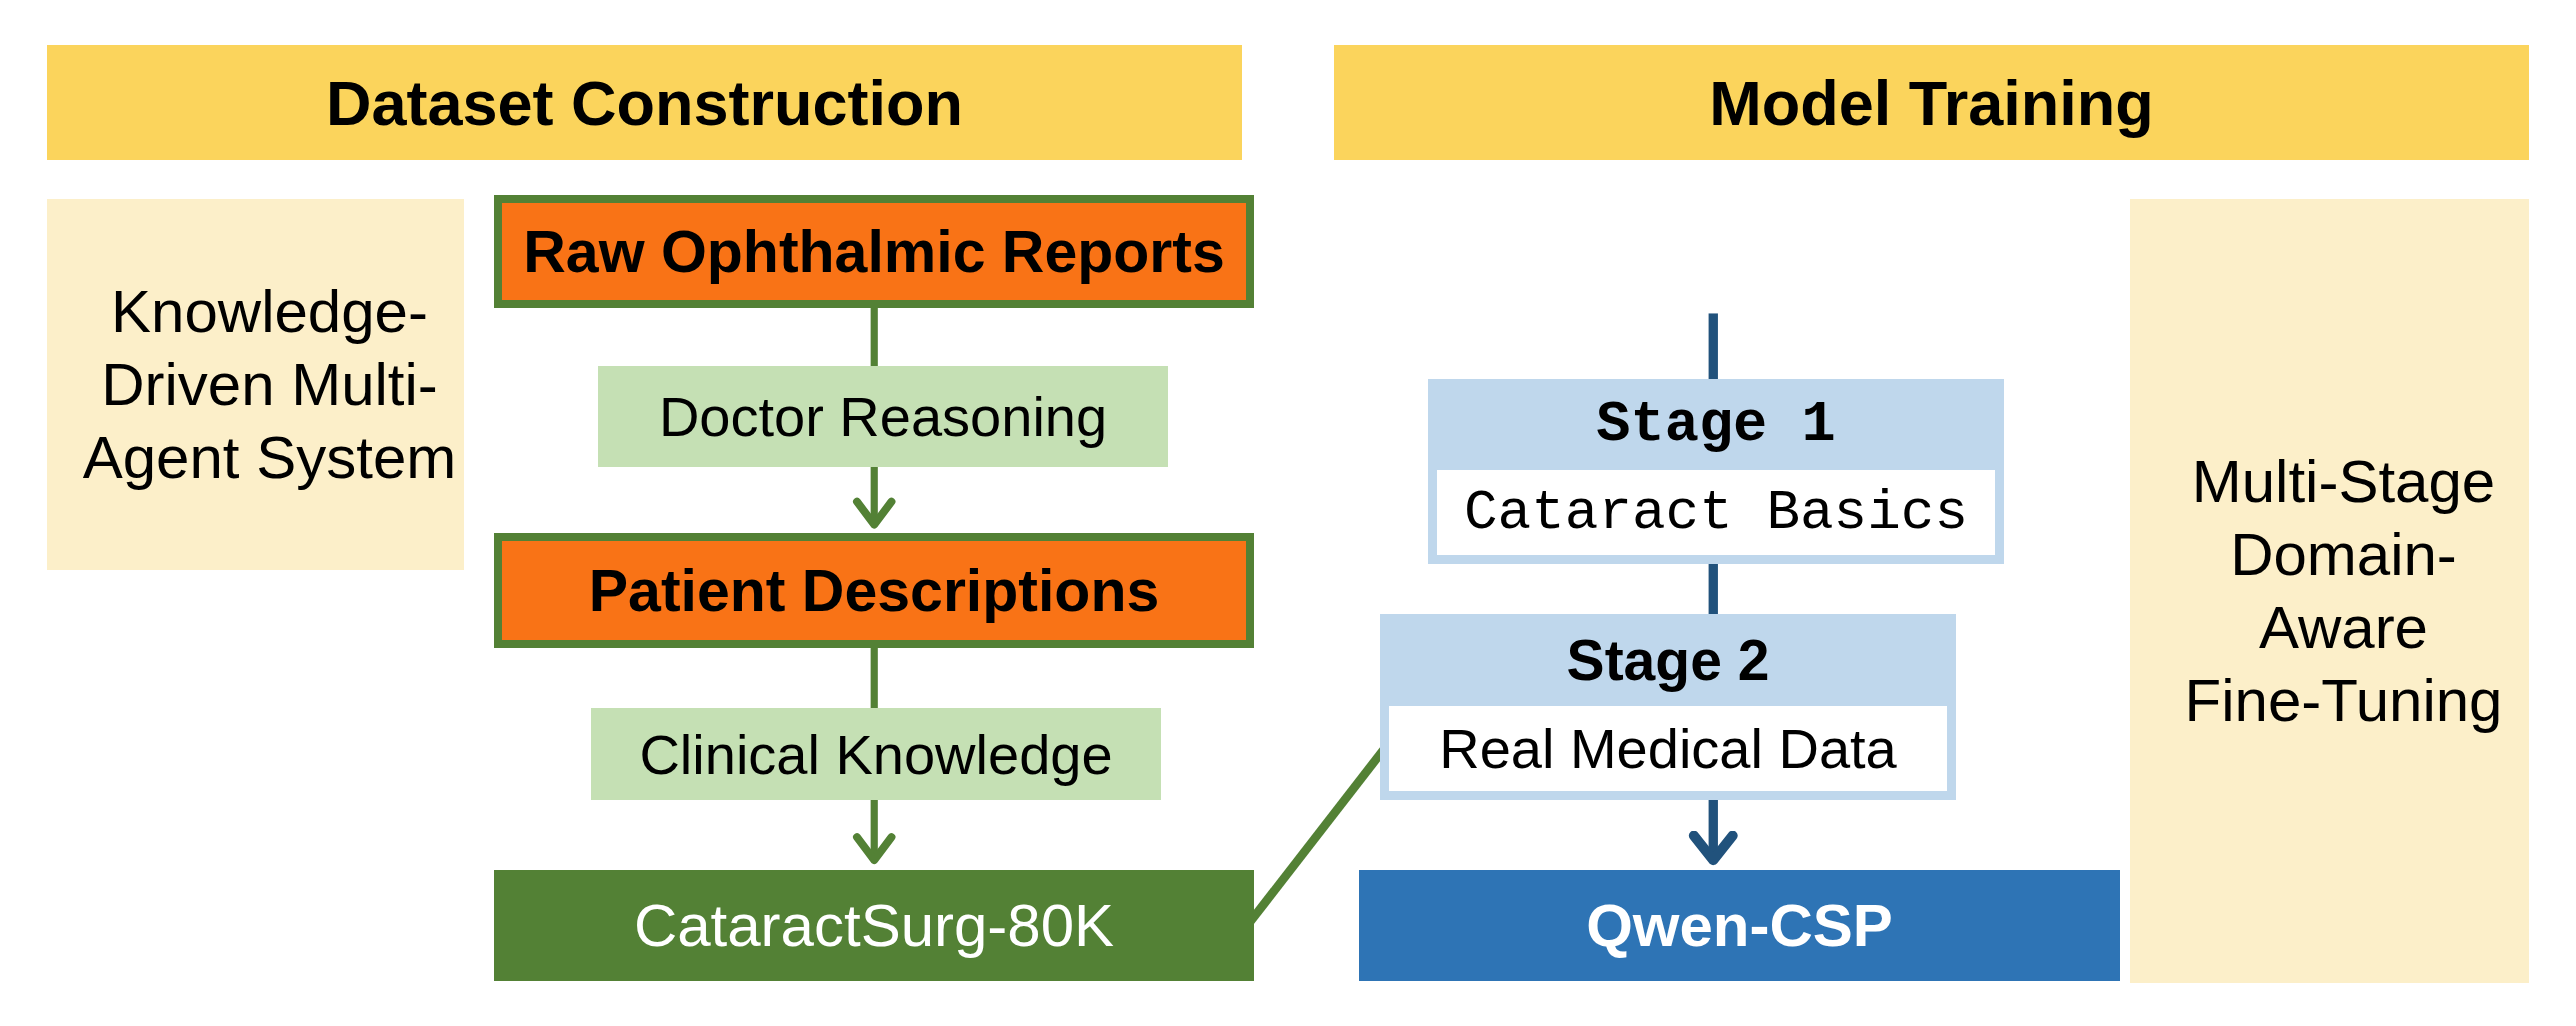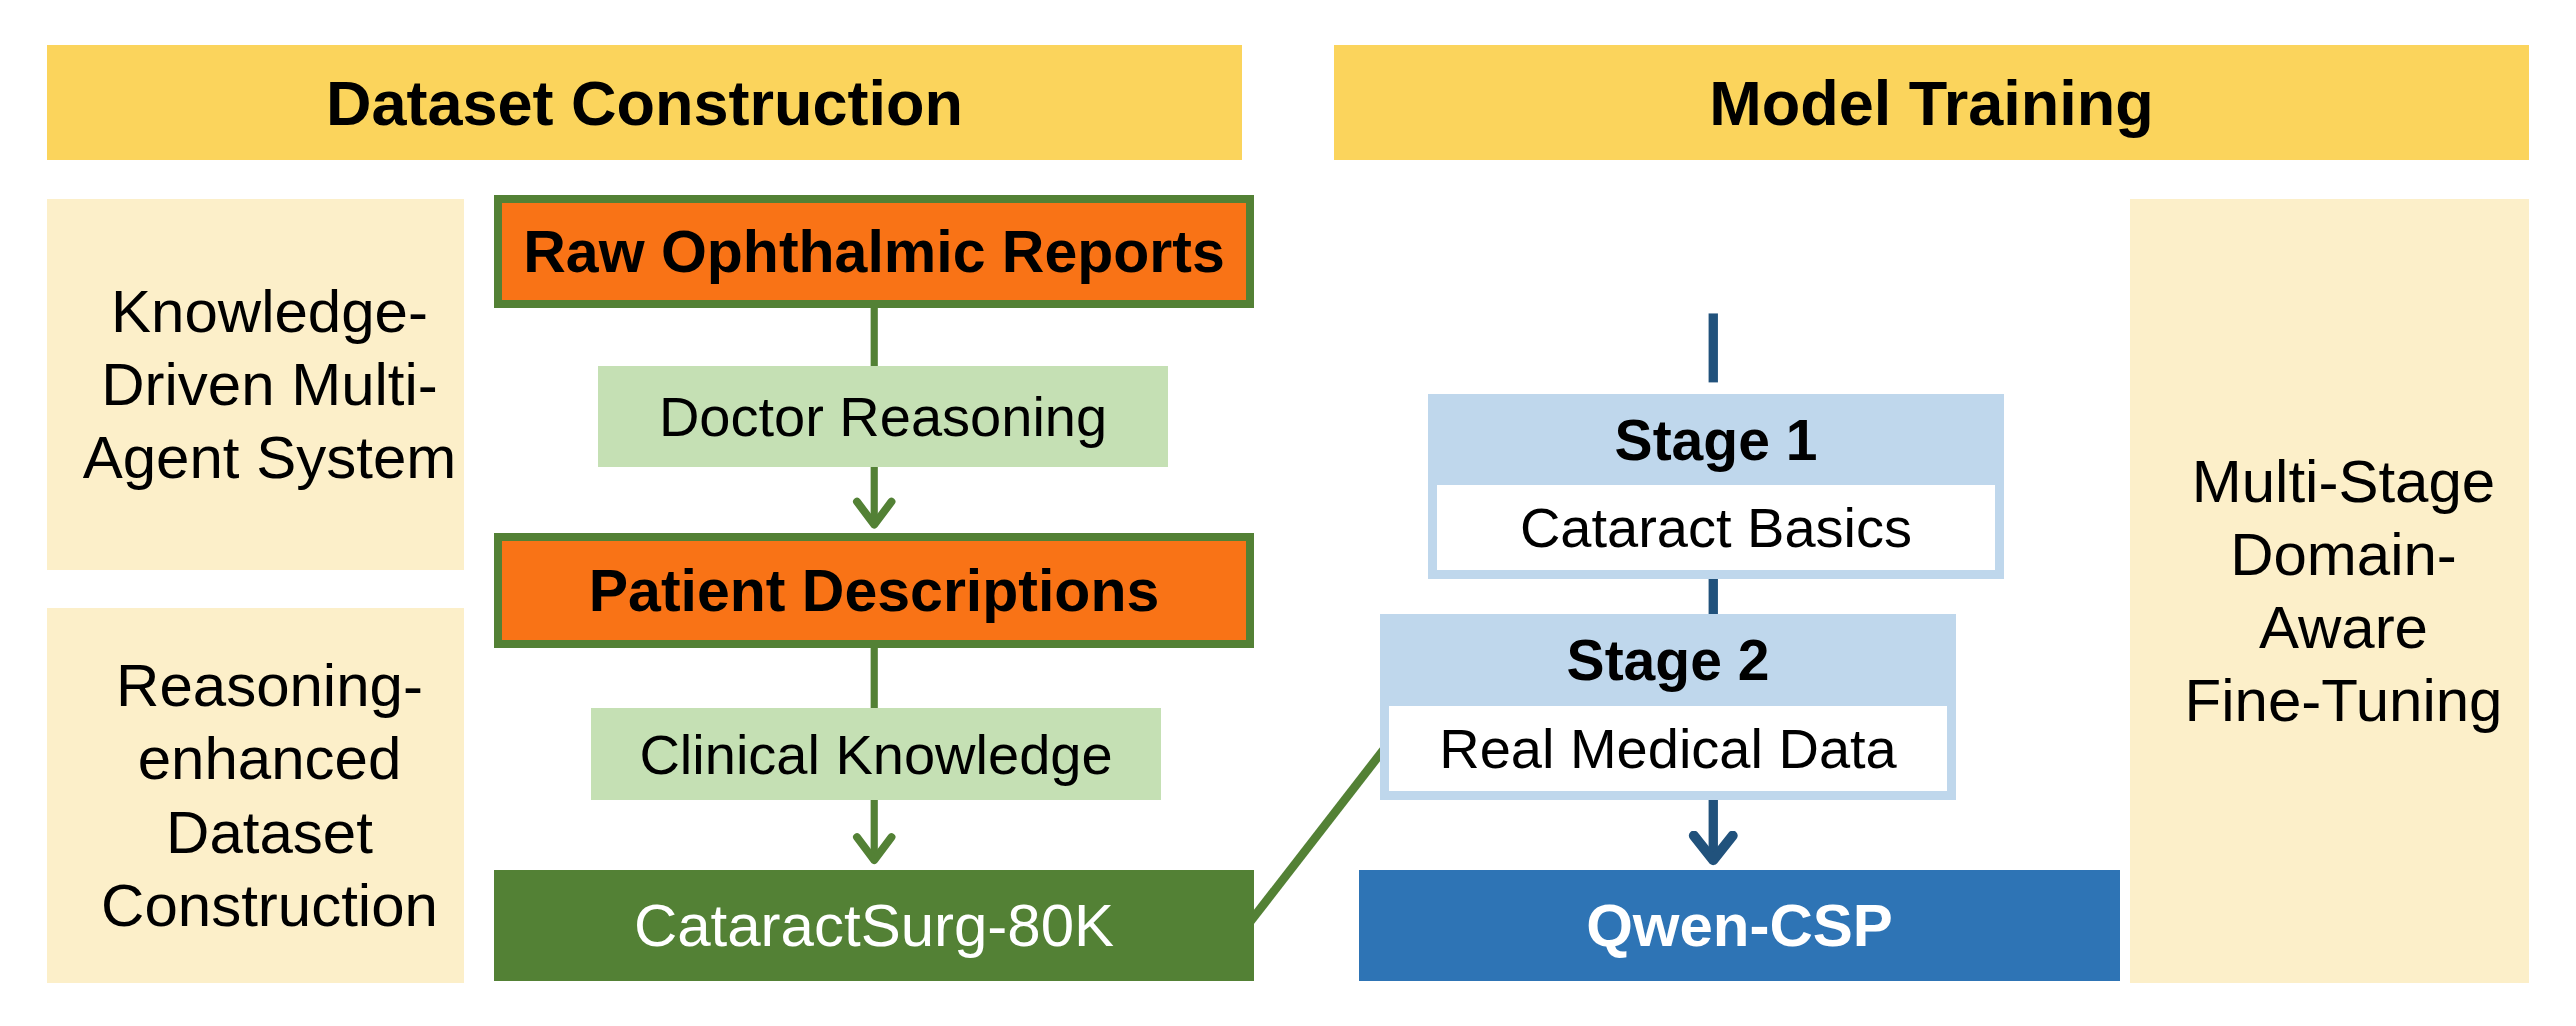--- a/index.html
+++ b/index.html
@@ -141,36 +141,32 @@
     <line x1="2385" y1="781" x2="2385" y2="859" class="blue-stroke" stroke-width="13"></line>
     <line x1="2385" y1="1110" x2="2385" y2="1197" class="blue-stroke" stroke-width="13" marker-end="url(#mk-blue)"></line>
   </svg>
 
   <div class="node hdr" style="left:47px; top:45px; width:1195px; height:115px;">Dataset Construction</div>
   <div class="node hdr" style="left:1334px; top:45px; width:1195px; height:115px;">Model Training</div>
 
   <div class="node side" style="left:47px; top:199px; width:417px; height:371px;">Knowledge-
 Driven Multi-
 Agent System</div>
-  <div class="node side" style="left:47px; top:608px; width:417px; height:375px;">Reasoning-
-enhanced
-Dataset
-Construction</div>
   <div class="node side" style="left:2130px; top:199px; width:399px; height:784px;">Multi-Stage
 Domain-Aware
 Fine-Tuning</div>
 
   <div class="node outline-green" style="left:494px; top:195px; width:760px; height:113px;">Raw Ophthalmic Reports</div>
   <div class="node label-green" style="left:591px; top:366px; width:570px; height:101px;margin-left:7px;">Doctor Reasoning</div>
   <div class="node outline-green" style="left:494px; top:533px; width:760px; height:115px;">Patient Descriptions</div>
   <div class="node label-green" style="left:591px; top:708px; width:570px; height:92px;">Clinical Knowledge</div>
   <div class="node solid-green" style="left:494px; top:870px; width:760px; height:111px;">CataractSurg-80K</div>
 
 
-  <div class="stage" style="left:1428px; top:394px; width:576px; height:185px;">
+  <div class="stage" style="left:1428px; top:379px; width:576px; height:185px;font-family:Liberation Mono, monospace;">
     <div class="stage-title">Stage 1</div>
     <div class="stage-inner">Cataract Basics</div>
   </div>
 
   <div class="stage" style="left:1380px; top:614px; width:576px; height:186px;">
     <div class="stage-title">Stage 2</div>
     <div class="stage-inner">Real Medical Data</div>
   </div>
 
   <div class="node solid-blue" style="left:1333px; top:870px; width:761px; height:111px;margin-left:26px;">Qwen-CSP</div>

